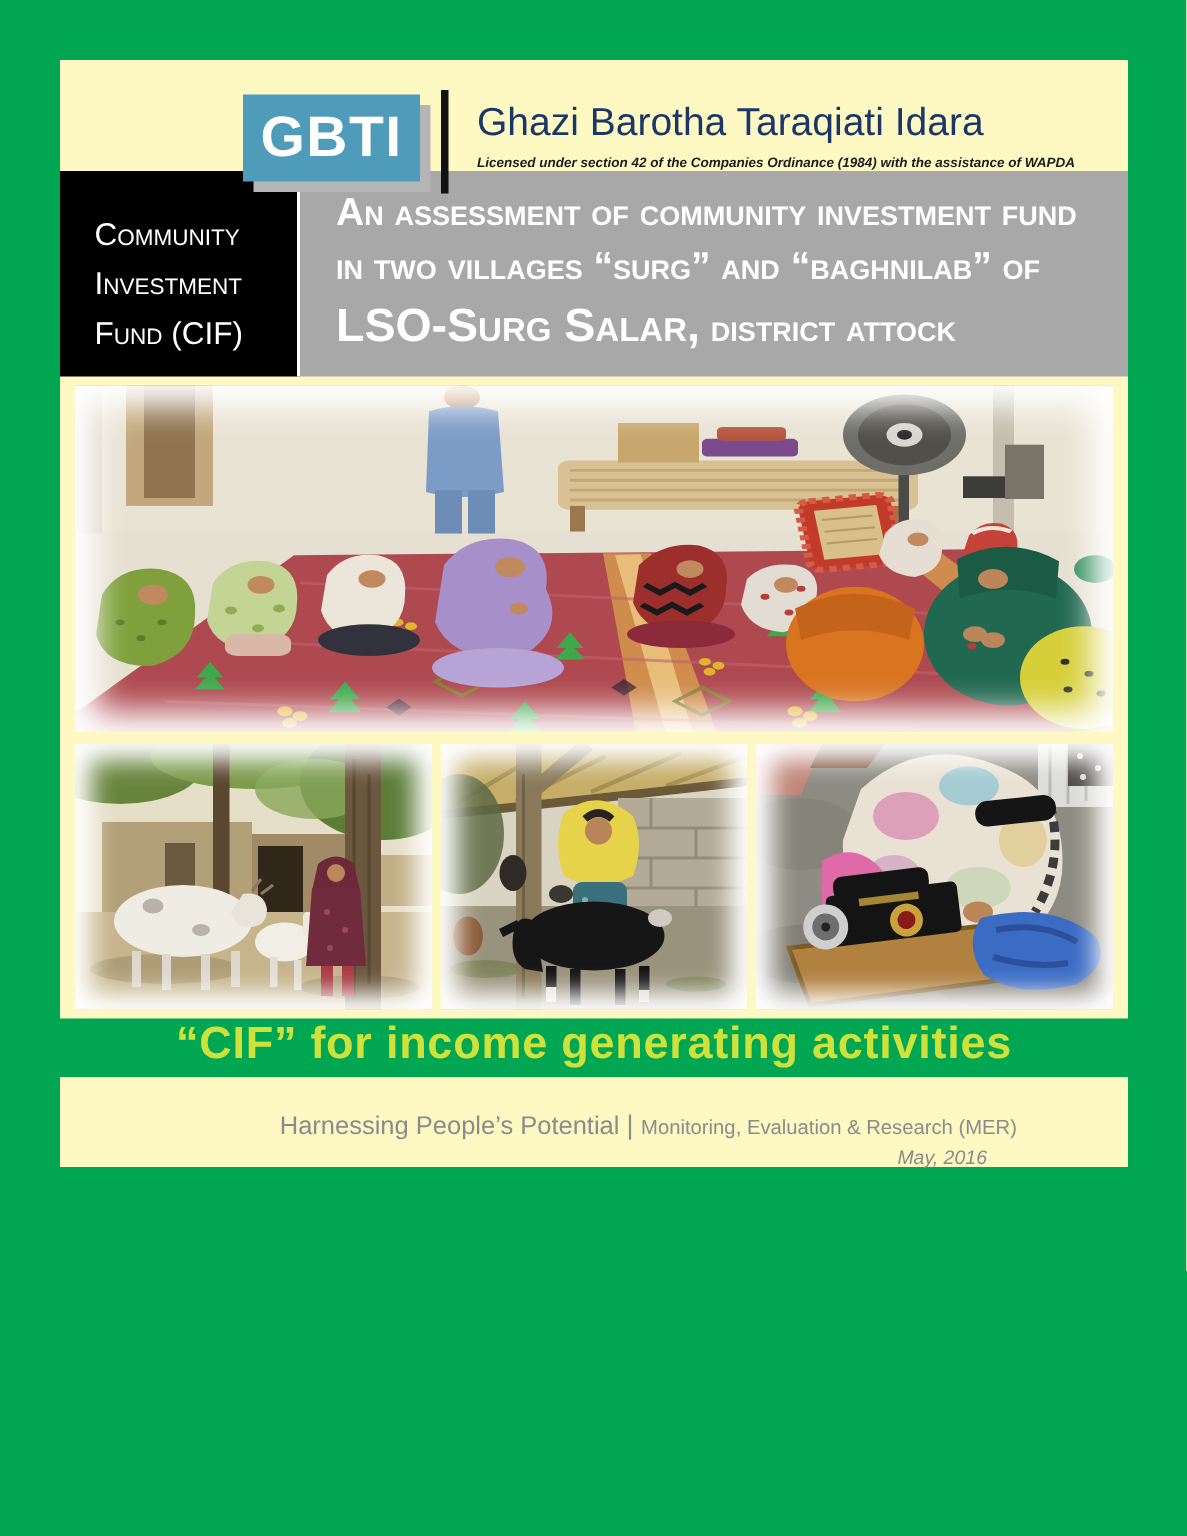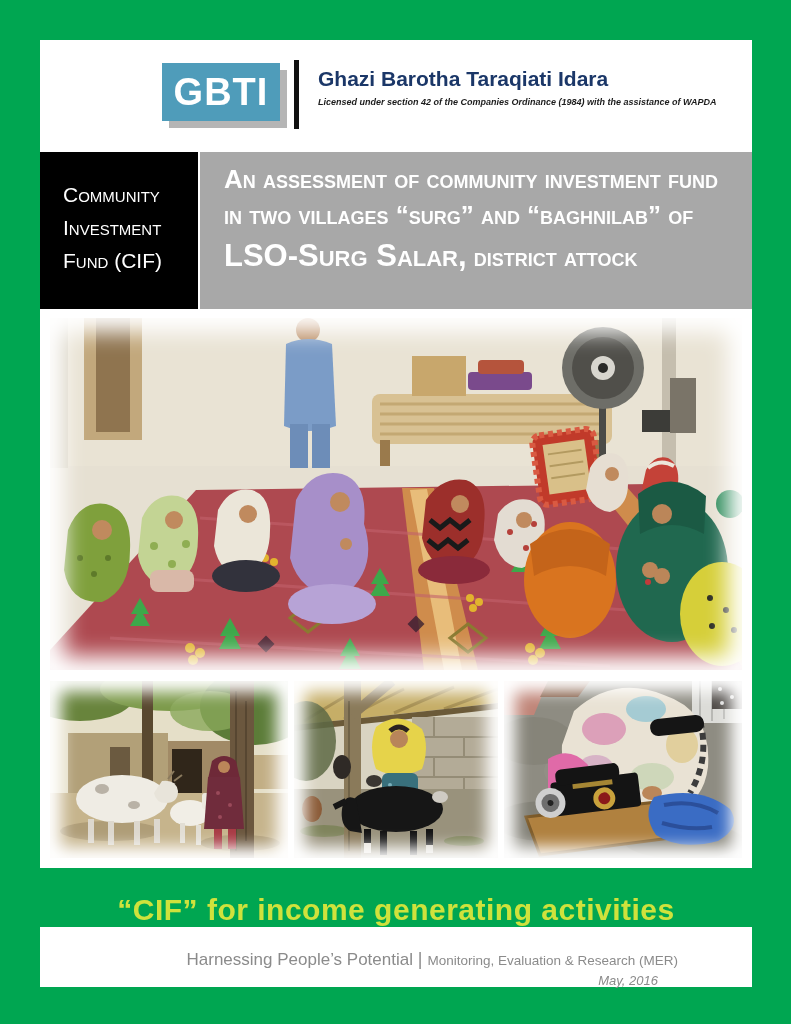--- a/index.html
+++ b/index.html
@@ -8,43 +8,43 @@
     width:791px; height:1024px;
     font-family:"Liberation Sans", sans-serif;
     background:#ffffff;
   }
   .page {
     width:791px; height:1024px;
     background:#00a651;
     padding:40px 39px 37px 40px;
   }
   .content {
-    width:712px; height:947px;
-    background:#ffffff;
+    width:712px; height:738px;
+    background:#fef9c3;
     display:flex; flex-direction:column;
     position:relative;
   }
 
   
   .header { height:112px; position:relative; }
   .logo-box {
     position:absolute; left:122px; top:23px;
     width:118px; height:58px;
     background:#4f9cba;
     box-shadow:7px 7px 0 #b5b5b5;
     display:flex; align-items:center; justify-content:center;
     color:#ffffff; font-weight:bold; font-size:38px; letter-spacing:1px;
   }
   .logo-divider {
     position:absolute; left:254px; top:20px;
     width:5px; height:69px; background:#111111;
   }
   .org-block { position:absolute; left:278px; top:27px; width:420px; }
   .org-name {
-    color:#1b3768; font-weight:bold; font-size:21px; line-height:1.1;
+    color:#1b3768; font-weight:normal; font-size:26px; line-height:1.1;
     letter-spacing:0px;
   }
   .org-tagline {
     margin-top:7px;
     color:#1c1c1c; font-size:9px; font-style:italic; font-weight:bold;
   }
 
   
   .title-row { height:157px; display:flex;border-radius:8px; }
   .side-box {
@@ -74,21 +74,21 @@
   .photo-main { height:352px; margin:0 10px; }
   .photo-main::after { box-shadow:inset 0 0 22px 14px #ffffff; }
   .photo-row { height:177px; margin:0 10px; display:flex; gap:6px; }
   .photo-sm1 { width:238px; }
   .photo-sm2 { width:204px; }
   .photo-sm3 { width:238px; }
 
   
   .banner {
     height:59px; background:#00a651;
-    display:flex; align-items:flex-end; justify-content:center;
+    display:flex; align-items:flex-start; justify-content:center;
   }
   .banner-text {
     color:#cfe23c; font-size:30px; font-weight:bold; letter-spacing:0.5px;
   }
 
   
   .footer {
     height:60px; text-align:right; padding:22px 74px 0 0;
     color:#8b8b8b;
   }

